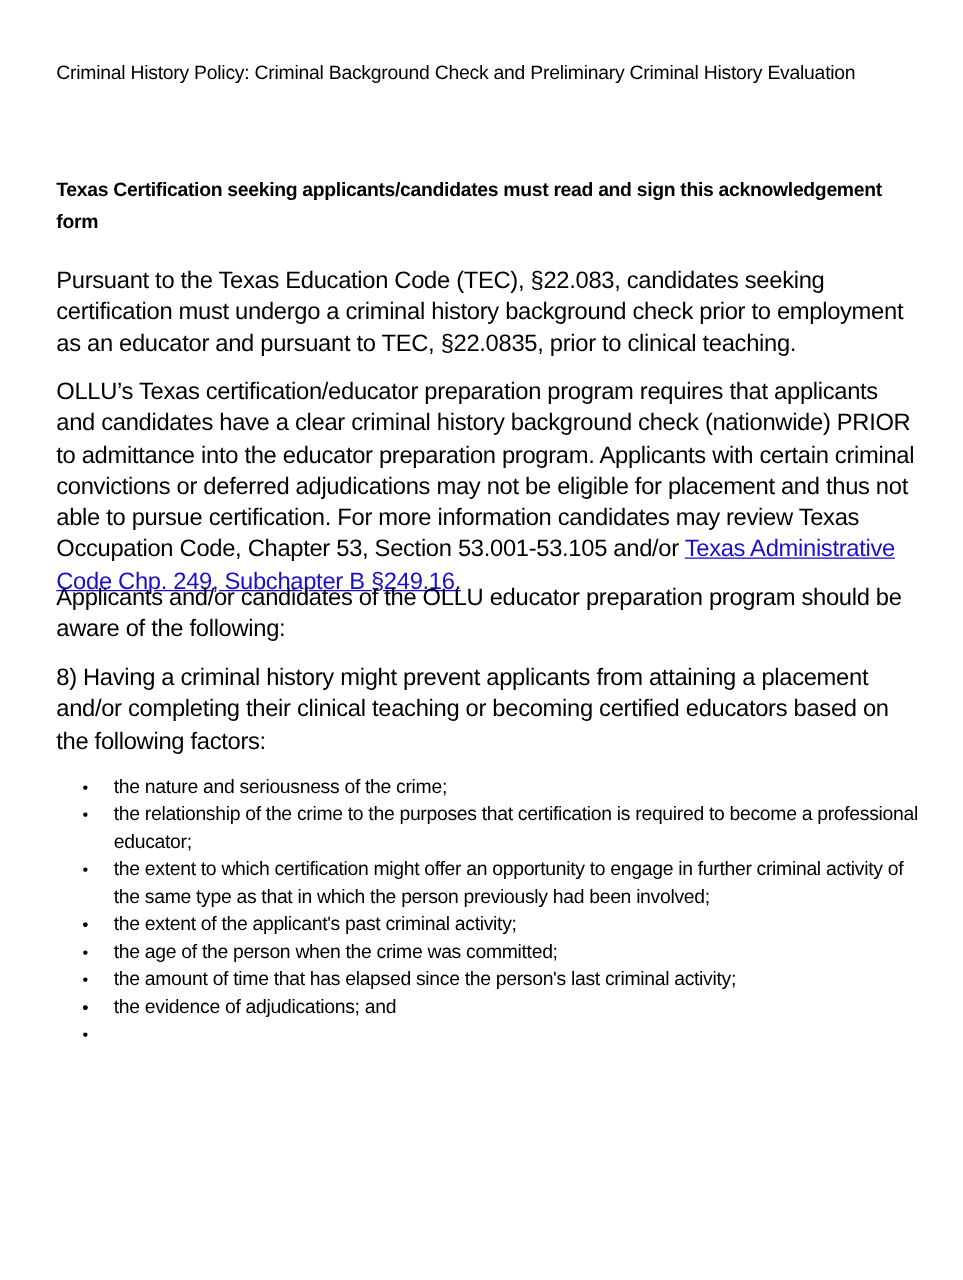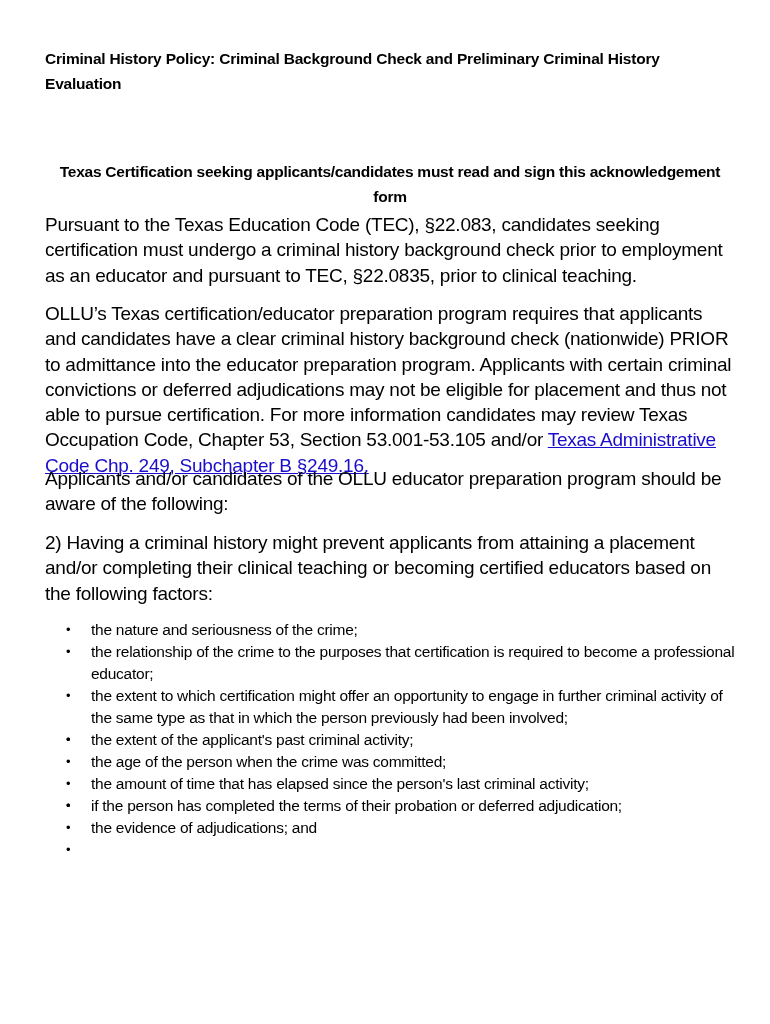--- a/index.html
+++ b/index.html
@@ -19,37 +19,36 @@
       position: absolute;
       left: 45px;
       top: 0;
       width: 690px;
     }
     .title {
       position: absolute;
       top: 46px;
       left: 0;
       width: 640px;
-      font-weight: bold;
+      font-weight: normal;
       font-size: 15.5px;
       line-height: 25px;
       letter-spacing: -0.2px;
       margin: 0;
     }
     .subtitle {
       position: absolute;
-      top: 159px;
+      top: 140px;
       left: 0;
       width: 690px;
       font-weight: bold;
       font-size: 15.5px;
       line-height: 25px;
       letter-spacing: -0.25px;
       margin: 0;
-      text-align: center;
     }
     .para {
       position: absolute;
       left: 0;
       width: 690px;
       font-size: 19px;
       line-height: 25.3px;
       letter-spacing: -0.25px;
       margin: 0;
     }
@@ -91,28 +90,28 @@
 <div class="page">
   <h1 class="title">Criminal History Policy:  Criminal Background Check and Preliminary Criminal History Evaluation</h1>
   <h2 class="subtitle">Texas Certification seeking applicants/candidates must read and sign this acknowledgement form</h2>
 
   <p class="para p1">Pursuant to the Texas Education Code (TEC), §22.083, candidates seeking certification must undergo a criminal history background check prior to employment as an educator and pursuant to TEC, §22.0835, prior to clinical teaching.</p>
 
   <p class="para p2"><span>OLLU’s Texas certification/educator preparation program requires that applicants and candidates have a clear criminal history background check (nationwide) PRIOR to admittance into the educator preparation program.  Applicants with certain criminal convictions or deferred adjudications may not be eligible for placement and thus not able to pursue certification. For more information candidates may review Texas Occupation Code, Chapter 53, Section 53.001-53.105 and/or </span><a class="link" href="#">Texas Administrative Code Chp. 249, Subchapter B §249.16.</a></p>
 
   <p class="para p3">Applicants and/or candidates of the OLLU educator preparation program should be aware of the following:</p>
 
-  <p class="para p4">2) Having a criminal history might prevent applicants from attaining a placement and/or completing their clinical teaching or becoming certified educators based on the following factors:</p>
+  <p class="para p4">8) Having a criminal history might prevent applicants from attaining a placement and/or completing their clinical teaching or becoming certified educators based on the following factors:</p>
 
   <ul class="factors">
     <li><span class="bullet">•</span><span>the nature and seriousness of the crime;</span></li>
     <li><span class="bullet">•</span><span>the relationship of the crime to the purposes that certification is required to become a professional educator;</span></li>
     <li><span class="bullet">•</span><span>the extent to which certification might offer an opportunity to engage in further criminal activity of the same type as that in which the person previously had been involved;</span></li>
     <li><span class="bullet">•</span></li>
     <li><span class="bullet">•</span><span>the extent of the applicant's past criminal activity;</span></li>
     <li><span class="bullet">•</span><span>the age of the person when the crime was committed;</span></li>
     <li><span class="bullet">•</span><span>the amount of time that has elapsed since the person's last criminal activity;</span></li>
     <li><span class="bullet">•</span></li>
-    <li><span class="bullet">•</span><span>if the person has completed the terms of their probation or deferred adjudication;</span></li>
+    <li><span class="bullet">•</span></li>
     <li><span class="bullet">•</span><span>the evidence of adjudications; and</span></li>
     <li><span class="bullet">•</span></li>
   </ul>
 </div>
 
 </body></html>

